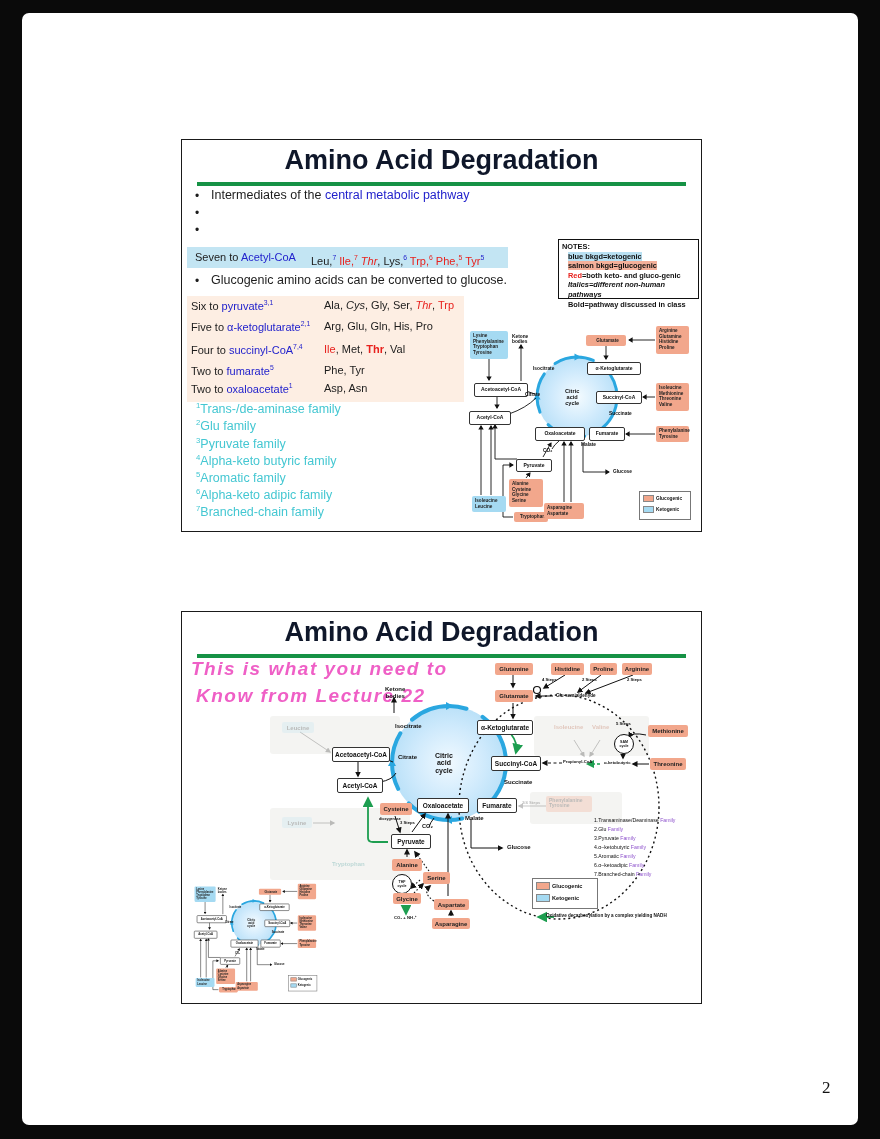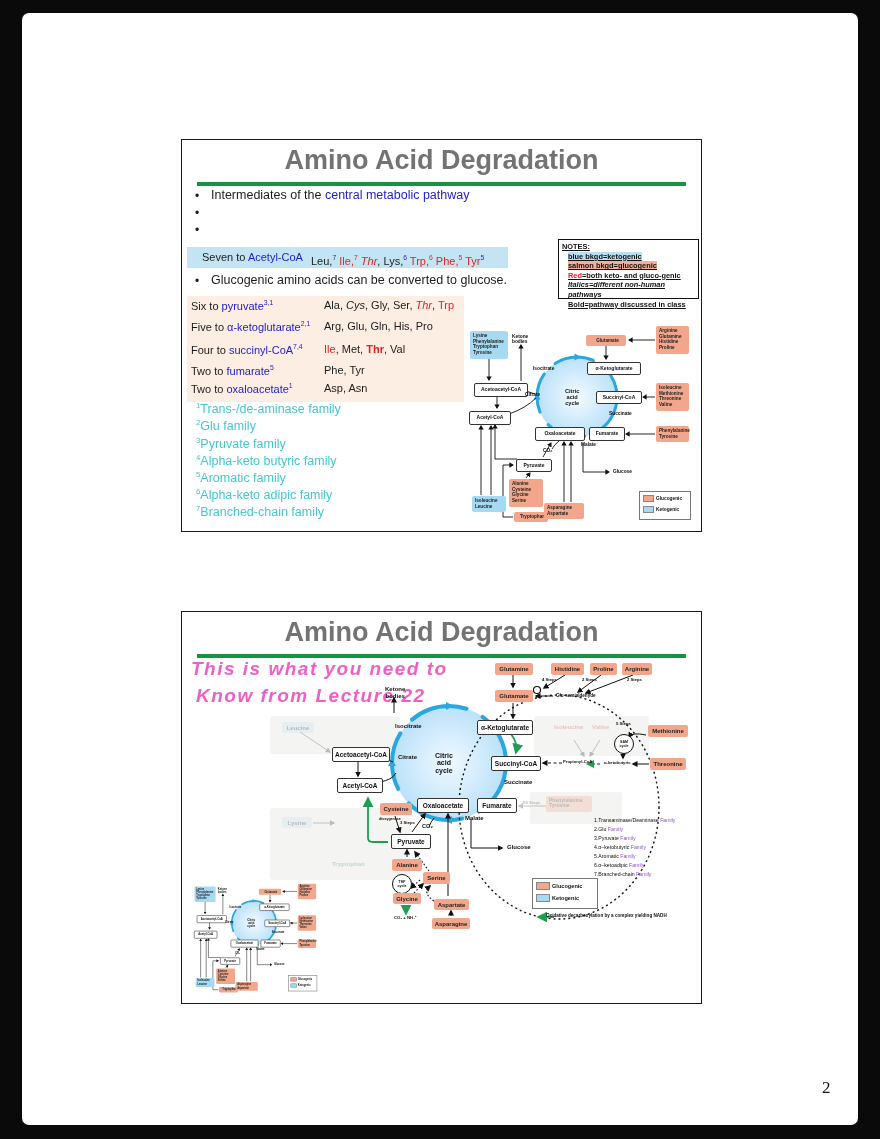--- a/index.html
+++ b/index.html
@@ -1,30 +1,30 @@
 <!DOCTYPE html>
 <html><head>
 <meta charset="utf-8">
 <style>
   html,body{margin:0;padding:0;background:#000;}
   .stage{position:relative;width:880px;height:1139px;background:#0a0a0a;font-family:"Liberation Sans",sans-serif;overflow:hidden;}
   .paper{position:absolute;left:22px;top:13px;width:836px;height:1112px;background:#fff;border-radius:7px;}
   .slide{position:absolute;width:519px;height:391px;background:#fff;border:1.6px solid #1a1a1a;}
-  .stitle{position:absolute;left:0;top:5px;width:100%;text-align:center;font-size:27px;font-weight:bold;color:#737373;letter-spacing:0px;}
+  .stitle{position:absolute;left:0;top:5px;width:100%;text-align:center;font-size:27px;font-weight:bold;color:#0f172a;letter-spacing:0px;}
   .underline{position:absolute;left:15px;top:42px;width:489px;height:3.5px;background:#169245;}
   .bullet{position:absolute;font-size:12.5px;color:#1c1c1c;}
   .bdot{position:absolute;font-size:12px;color:#1c1c1c;}
   .blue{color:#2222cc;}
   .red{color:#e8211d;}
   .purple{color:#8e52cc;}
   .it{font-style:italic;}
   .b{font-weight:bold;}
   sup{font-size:0.62em;}
   .bluerow{position:absolute;left:5px;top:107px;width:321px;height:21px;background:#c3e5f3;font-size:11px;line-height:21px;color:#1c1c1c;}
-  .notes{position:absolute;left:376px;top:99px;width:141px;height:60px;background:#fff;border:1.6px solid #111;font-size:7.4px;font-weight:bold;color:#111;line-height:9.6px;padding:2px 0 0 3px;box-sizing:border-box;text-decoration:underline;}
+  .notes{position:absolute;left:376px;top:99px;width:141px;height:60px;background:#fff;border:1.6px solid #111;font-size:7.4px;font-weight:bold;color:#111;line-height:9.6px;padding:2px 0 0 3px;box-sizing:border-box;}
   .notes .ind{margin-left:6px;}
   .hlblue{background:#b8e0f2;}
   .hlsalmon{background:#f4b09a;}
   .tbl{position:absolute;left:5px;top:156px;width:277px;height:106px;background:#fdeee3;}
   .trow{position:absolute;font-size:11px;color:#1c1c1c;}
   .fnote{position:absolute;left:14px;font-size:12.5px;color:#44c7d2;}
   
   .cyc{position:absolute;width:250px;height:235px;}
   .ccirc{position:absolute;left:86px;top:61px;width:80px;height:80px;border-radius:50%;background:radial-gradient(circle,#f4fbff 0%,#cfeafc 45%,#a3d7f4 100%);}
   .cbx{position:absolute;background:#fff;border:0.8px solid #333;border-radius:2px;font-size:5px;font-weight:bold;color:#111;text-align:center;display:flex;align-items:center;justify-content:center;line-height:5.4px;}
@@ -60,21 +60,21 @@
 <div class="slide" style="left:181px;top:139px;">
   <div class="stitle">Amino Acid Degradation</div>
   <div class="underline"></div>
 
   <span class="bdot" style="left:13px;top:49px;">•</span>
   <div class="bullet" style="left:29px;top:48px;"><span>Intermediates of the </span><span class="blue">central metabolic pathway</span></div>
   <span class="bdot" style="left:13px;top:66px;">•</span>
   <span class="bdot" style="left:13px;top:83px;">•</span>
 
   <div class="bluerow">
-    <span style="margin-left:15px;">Seven to </span><span class="blue">Acetyl-CoA</span>
+    <span style="margin-left:8px;">Seven to </span><span class="blue">Acetyl-CoA</span>
     <span style="position:absolute;left:124px;"><span>Leu,</span><sup class="blue">7</sup><span class="red"> Ile,</span><sup class="red">7</sup><span class="red it"> Thr</span><span>, Lys,</span><sup class="blue">6</sup><span class="red"> Trp,</span><sup class="red">6</sup><span class="red"> Phe,</span><sup class="red">5</sup><span class="red"> Tyr</span><sup class="blue">5</sup></span>
   </div>
 
   <div class="notes">
     <div>NOTES:</div>
     <div class="ind"><span class="hlblue">blue bkgd=ketogenic</span></div>
     <div class="ind"><span class="hlsalmon">salmon bkgd=glucogenic</span></div>
     <div class="ind"><span class="red">Red</span><span>=both keto- and gluco-genic</span></div>
     <div class="ind it">Italics=different non-human pathways</div>
     <div class="ind">Bold=pathway discussed in class</div>

